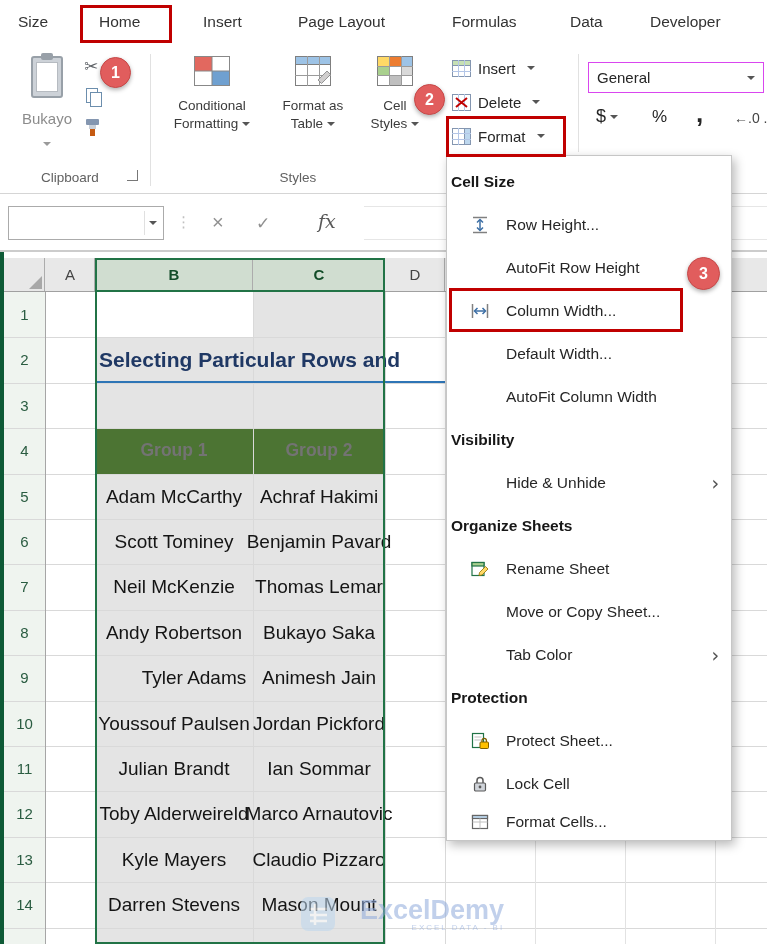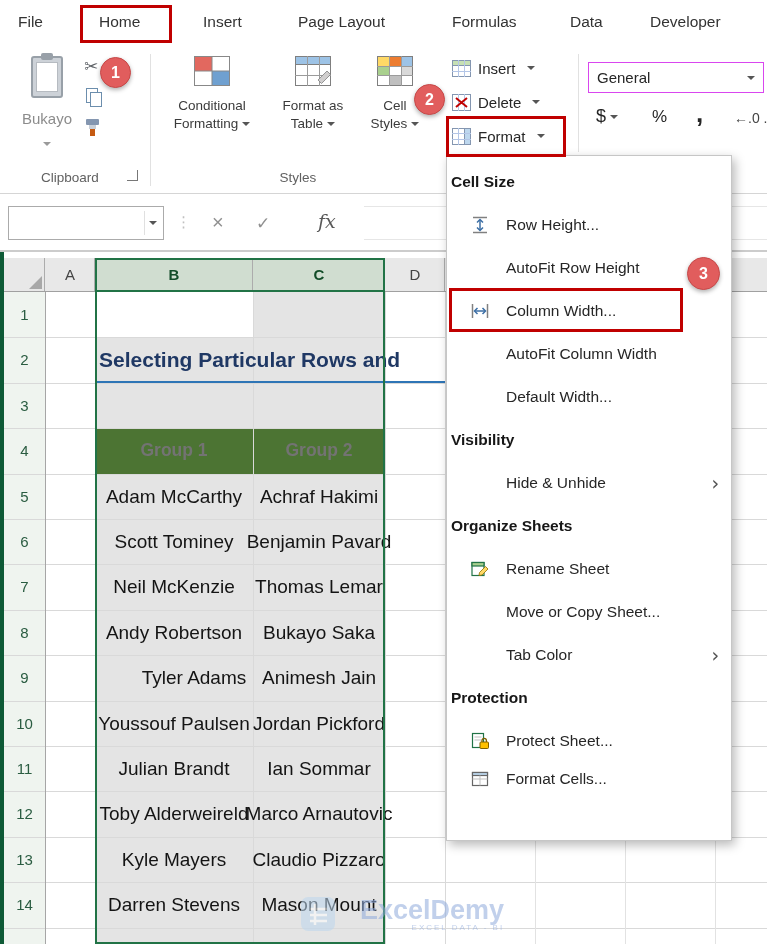--- a/index.html
+++ b/index.html
@@ -90,21 +90,21 @@
              opacity:.55;z-index:8;pointer-events:none;}
   .wm-text{font-size:27px;font-weight:bold;color:#8FAADC;line-height:28px;}
   .wm-tag{font-size:8px;letter-spacing:2px;color:#8FAADC;display:block;text-align:right;margin-top:-1px;}
 </style>
 </head>
 <body>
 
 <div id="app">
 
   <div>
-    <span class="tab" style="left:18px">File</span>
+    <span class="tab" style="left:18px">Size</span>
     <span class="tab" style="left:99px">Home</span>
     <span class="tab" style="left:203px">Insert</span>
     <span class="tab" style="left:298px">Page Layout</span>
     <span class="tab" style="left:452px">Formulas</span>
     <span class="tab" style="left:570px">Data</span>
     <span class="tab" style="left:650px">Developer</span>
   </div>
 
   <div>
 
@@ -363,26 +363,26 @@
             <line x1="5" y1="10" x2="15" y2="10" stroke="#3B6EA5" stroke-width="1.5"></line>
             <polyline points="7.5,7 4.5,10 7.5,13" fill="none" stroke="#3B6EA5" stroke-width="1.5"></polyline>
             <polyline points="12.5,7 15.5,10 12.5,13" fill="none" stroke="#3B6EA5" stroke-width="1.5"></polyline>
           </svg>
       </span>
       <span>Column Width...</span>
     </div>
 
     <div class="m-row m-item">
       <span class="m-icon"></span>
+      <span>Default Width...</span>
+    </div>
+
+    <div class="m-row m-item">
+      <span class="m-icon"></span>
       <span>AutoFit Column Width</span>
-    </div>
-
-    <div class="m-row m-item">
-      <span class="m-icon"></span>
-      <span>Default Width...</span>
     </div>
 
     <div class="m-row">
         <span class="m-header">Visibility</span>
       </div>
 
     <div class="m-row m-item">
       <span class="m-icon"></span>
       <span>Hide &amp; Unhide</span>
       <span class="m-chevron">›</span>
@@ -424,20 +424,30 @@
             <rect x="2.5" y="2.5" width="11" height="14" fill="#fff" stroke="#217346" stroke-width="1.2"></rect>
             <line x1="4.5" y1="6" x2="11.5" y2="6" stroke="#BFBFBF"></line>
             <line x1="4.5" y1="9" x2="11.5" y2="9" stroke="#BFBFBF"></line>
             <rect x="10" y="11" width="8.5" height="6.5" rx="1" fill="#FFC000" stroke="#7F6000"></rect>
             <path d="M12 11 V9.5 a2.2 2.2 0 0 1 4.4 0 V11" fill="none" stroke="#7F6000" stroke-width="1.3"></path>
           </svg>
       </span>
       <span>Protect Sheet...</span>
     </div>
 
+    <div class="m-row m-item">
+      <span class="m-icon">
+        <svg width="20" height="20">
+            <rect x="4.5" y="9" width="11" height="8" rx="1.2" fill="#D0D4DA" stroke="#5A5A5A" stroke-width="1.2"></rect>
+            <path d="M7 9 V6.5 a3 3 0 0 1 6 0 V9" fill="none" stroke="#5A5A5A" stroke-width="1.5"></path>
+            <circle cx="10" cy="13" r="1.4" fill="#5A5A5A"></circle>
+          </svg>
+      </span>
+      <span>Lock Cell</span>
+    </div>
 
     <div class="m-row m-item">
       <span class="m-icon">
         <svg width="20" height="20">
             <rect x="2.5" y="3.5" width="15" height="13" fill="#fff" stroke="#666" stroke-width="1.2"></rect>
             <rect x="2.5" y="3.5" width="15" height="3" fill="#BDD7EE" stroke="#666" stroke-width="1.2"></rect>
             <line x1="2.5" y1="10" x2="17.5" y2="10" stroke="#BFBFBF"></line>
             <line x1="10" y1="6.5" x2="10" y2="16.5" stroke="#BFBFBF"></line>
           </svg>
       </span>

